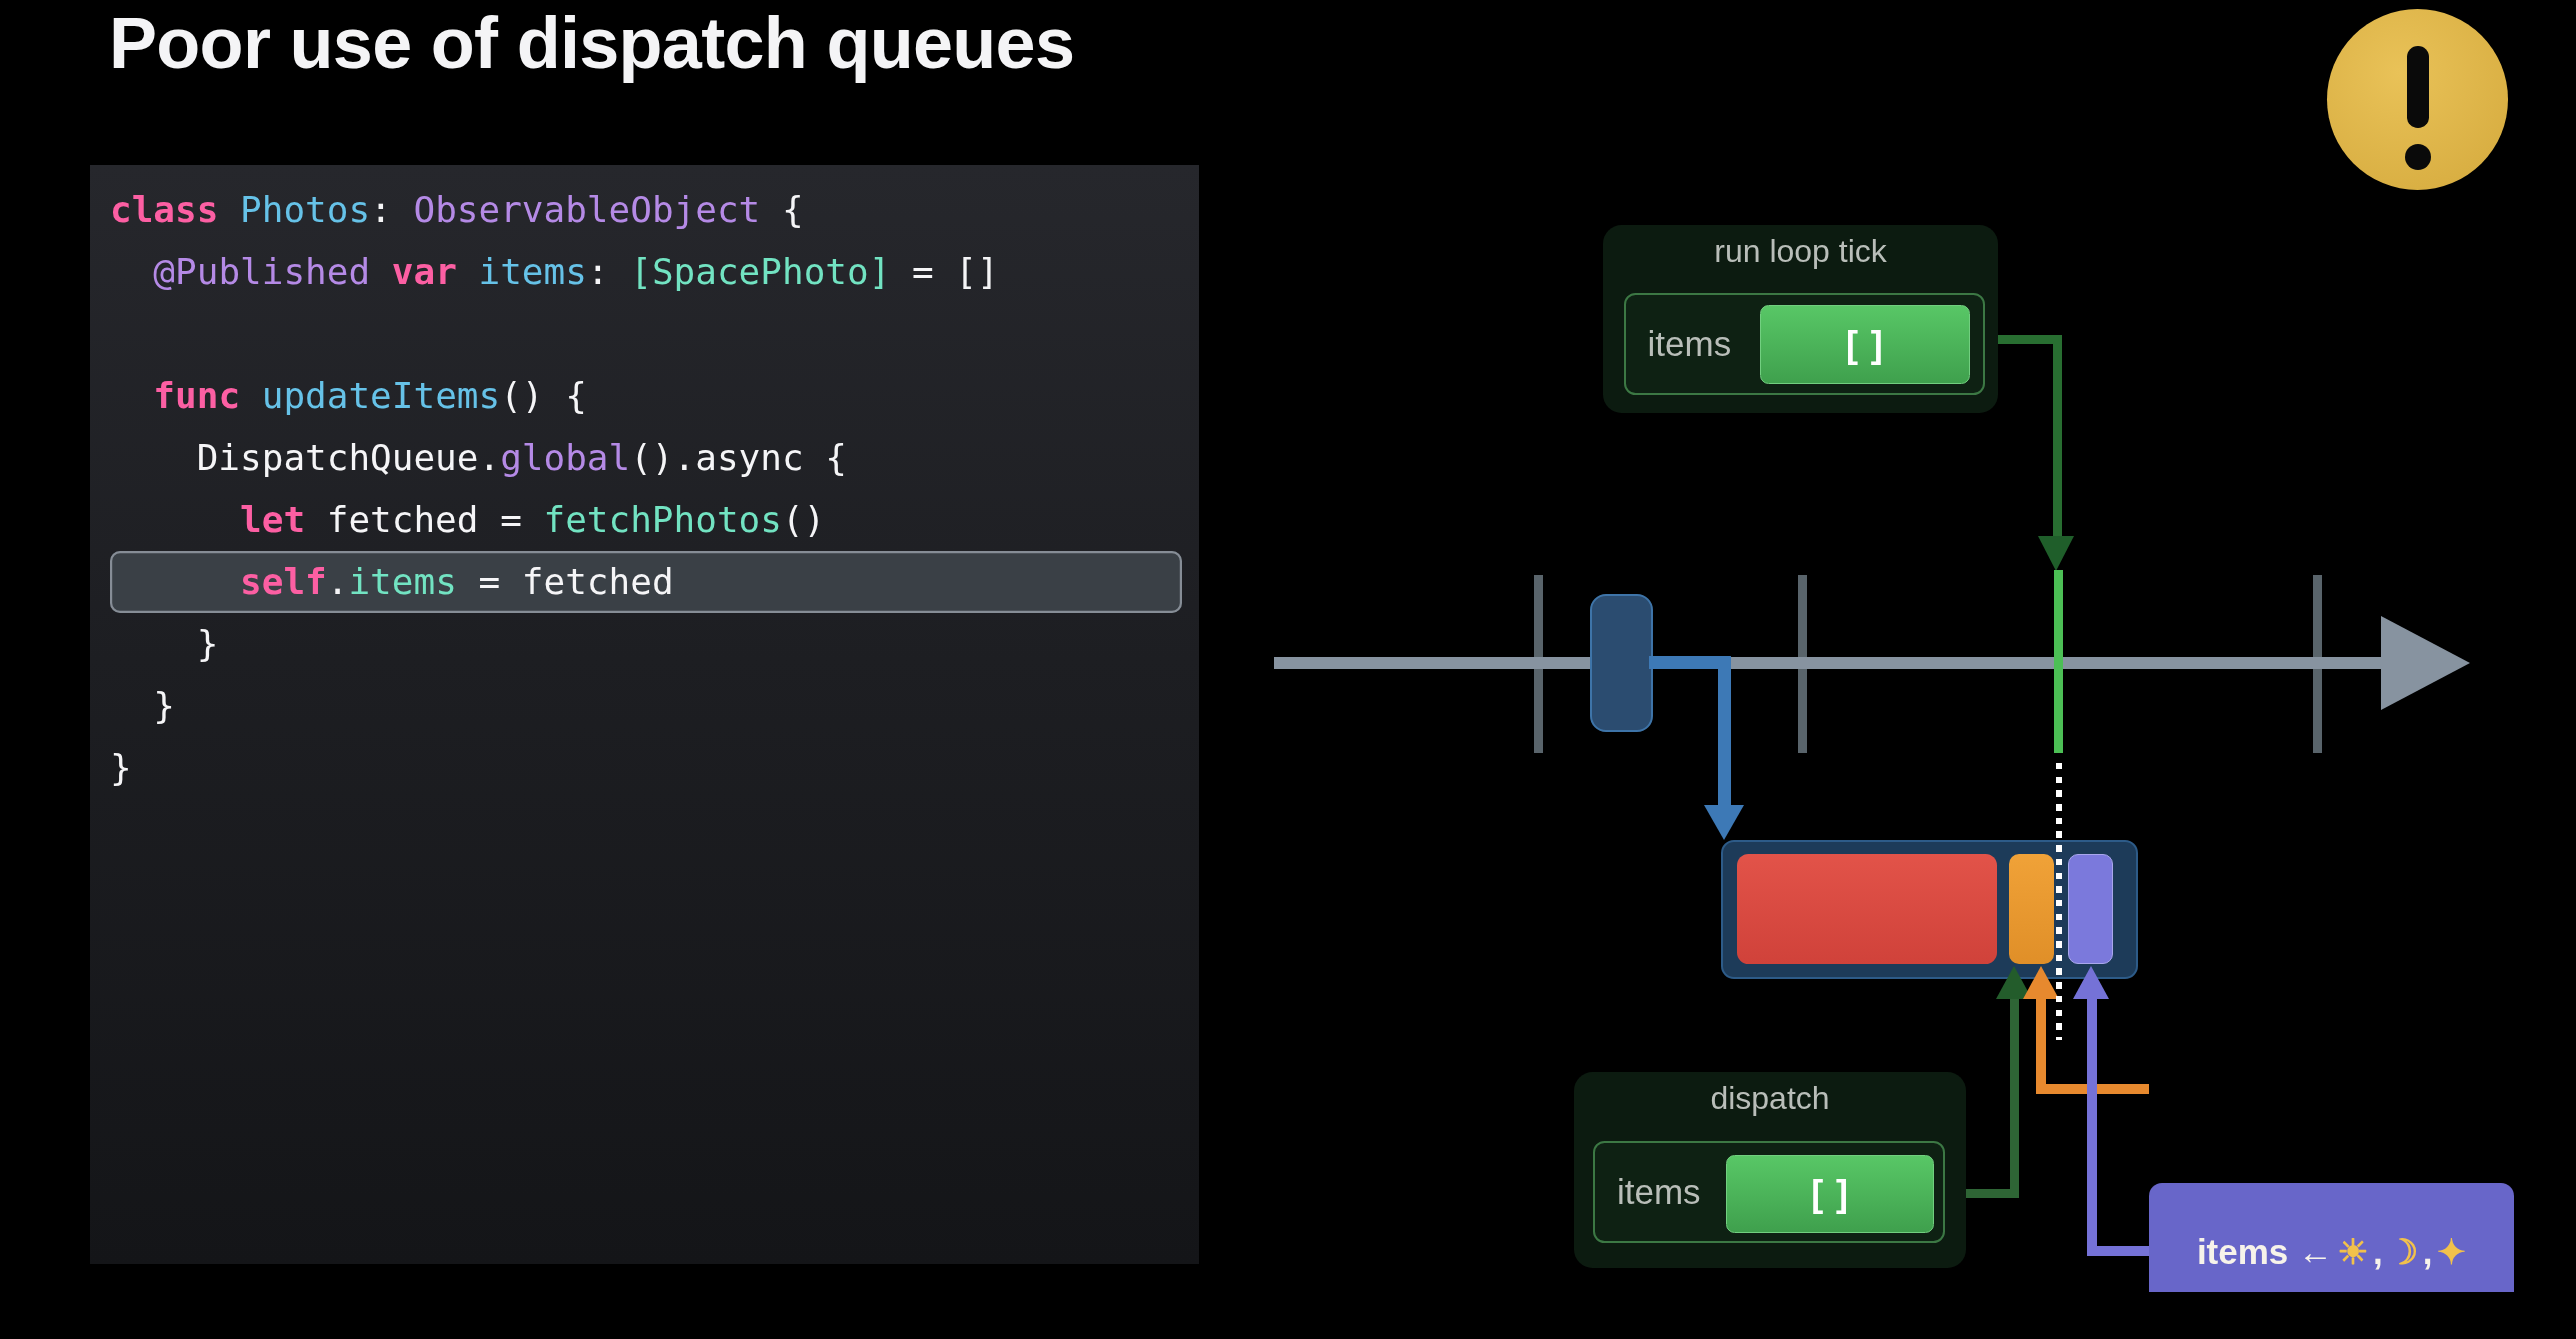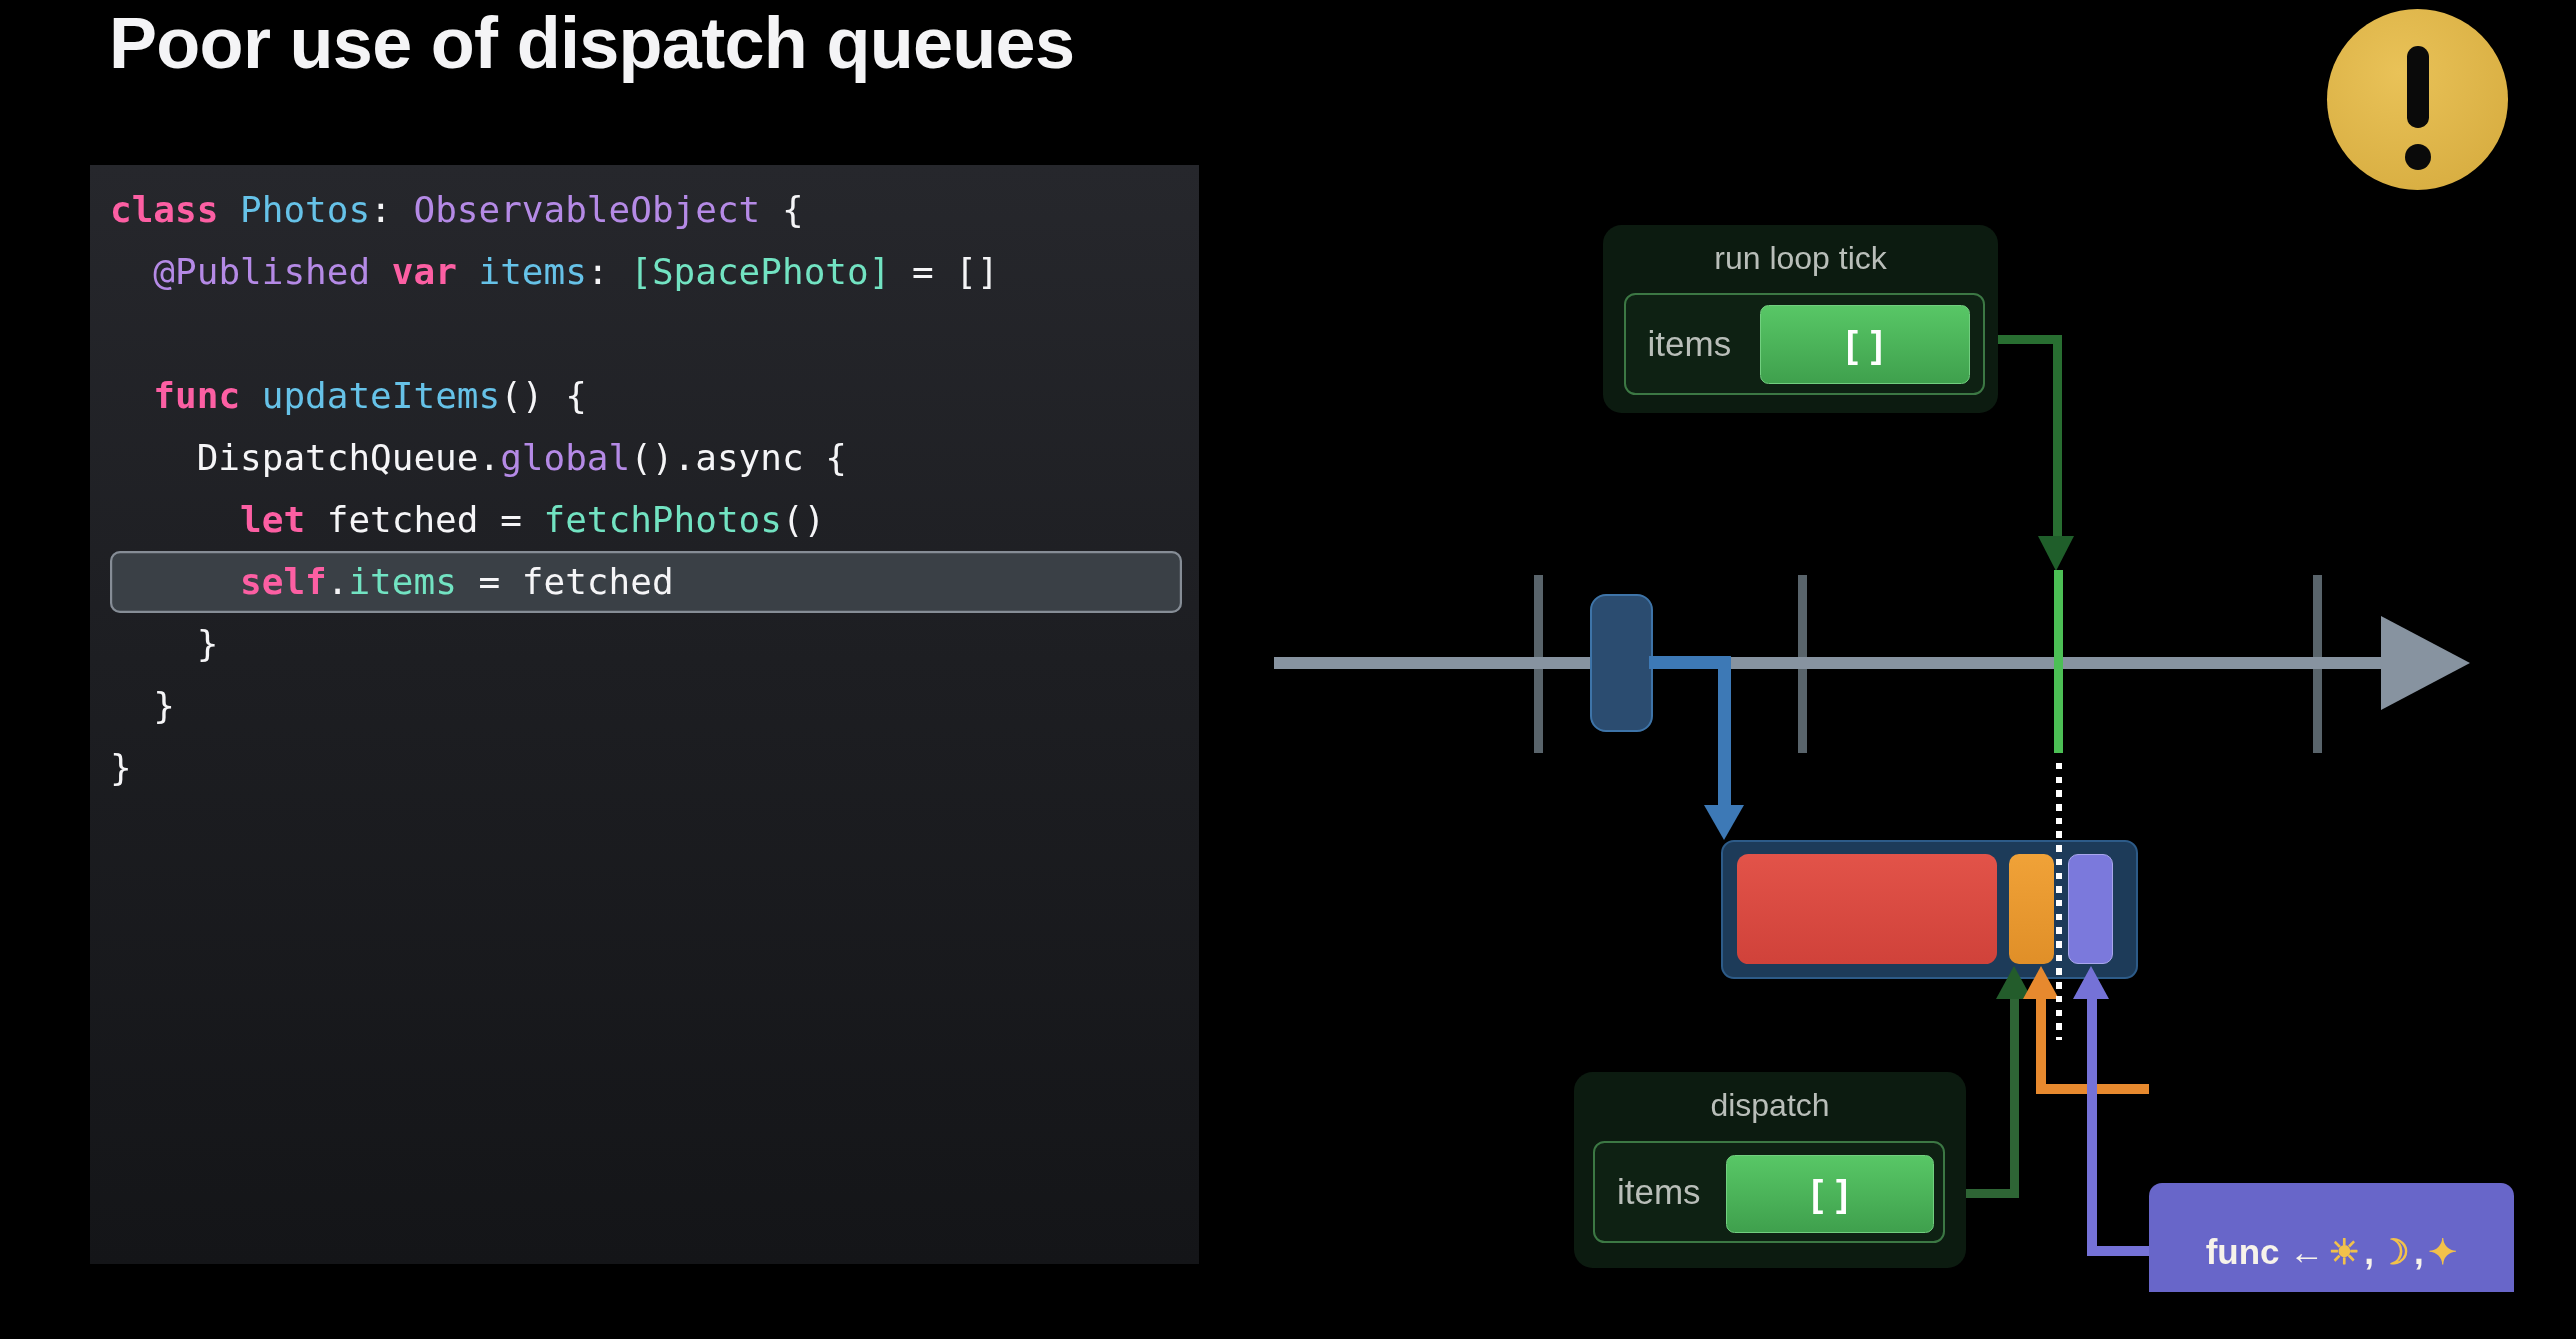--- a/index.html
+++ b/index.html
@@ -51,21 +51,21 @@
                background:#1d3b59; border:2.9px solid #2d5b88; box-sizing:border-box; }
   .queue-red    { position:absolute; left:14.4px;  top:12.2px; width:260px; height:110px; border-radius:11.5px;
                   background:linear-gradient(180deg,#e25349,#d0423a); }
   .queue-orange { position:absolute; left:286px; top:12.2px; width:45px;  height:110px; border-radius:10px;
                   background:linear-gradient(180deg,#f0a238,#e08f28); }
   .queue-purple { position:absolute; left:345px; top:12.2px; width:45px;  height:110px; border-radius:10px;
                   background:#7b79dc; border:1.4px solid #a9a7ec; box-sizing:border-box; }
 
   
   .state-group { position:absolute; border-radius:18.7px; background:#0c1b10; }
-  .state-label { text-align:center; font-size:32px; color:#b9beb9; padding-top:15px; }
+  .state-label { text-align:center; font-size:32px; color:#b9beb9; padding-top:8px; }
   .state-inner { position:absolute; border-radius:11.5px; background:#0e2113; border:2.2px solid #3c7844; box-sizing:border-box; }
   .state-field { position:absolute; left:21.6px; top:50%; transform:translateY(-50%); font-size:35px; color:#b9beb9; }
   .state-value-box { position:absolute; border-radius:8.6px; background:linear-gradient(180deg,#58c766,#3fa04d);
                      border:1.4px solid #72cf80; box-sizing:border-box; display:flex; align-items:center; justify-content:center; }
   .state-value { font-size:36px; font-weight:bold; color:#ffffff; letter-spacing:1.4px; }
 
   
   .owc-box { position:absolute; left:2149px; top:1018px; width:365px; height:125px; border-radius:13px;
              background:#e5862f; display:flex; align-items:center; justify-content:center; }
   .owc-label { font-size:35px; font-weight:bold; color:#f7f3ea; }
@@ -149,21 +149,21 @@
     <div class="state-inner" style="left:19.4px; top:69px; width:352px; height:102px;">
       <div class="state-field">items</div>
       <div class="state-value-box" style="left:131px; top:11.5px; width:208px; height:78px;">
         <div class="state-value">[ ]</div>
       </div>
     </div>
   </div>
 
 
   <div class="items-box">
-    <span>func ←</span>
+    <span>items ←</span>
     <span class="glyph">☀</span>
     <span>,</span>
     <span class="glyph">☽</span>
     <span>,</span>
     <span class="glyph">✦</span>
   </div>
 
   <div class="progress-track">
     <div class="progress-played" id="progress-played" style="width: 920px;"></div>
     <div class="progress-buffered" id="progress-buffered" style="left: 920px; width: 422px;"></div>

